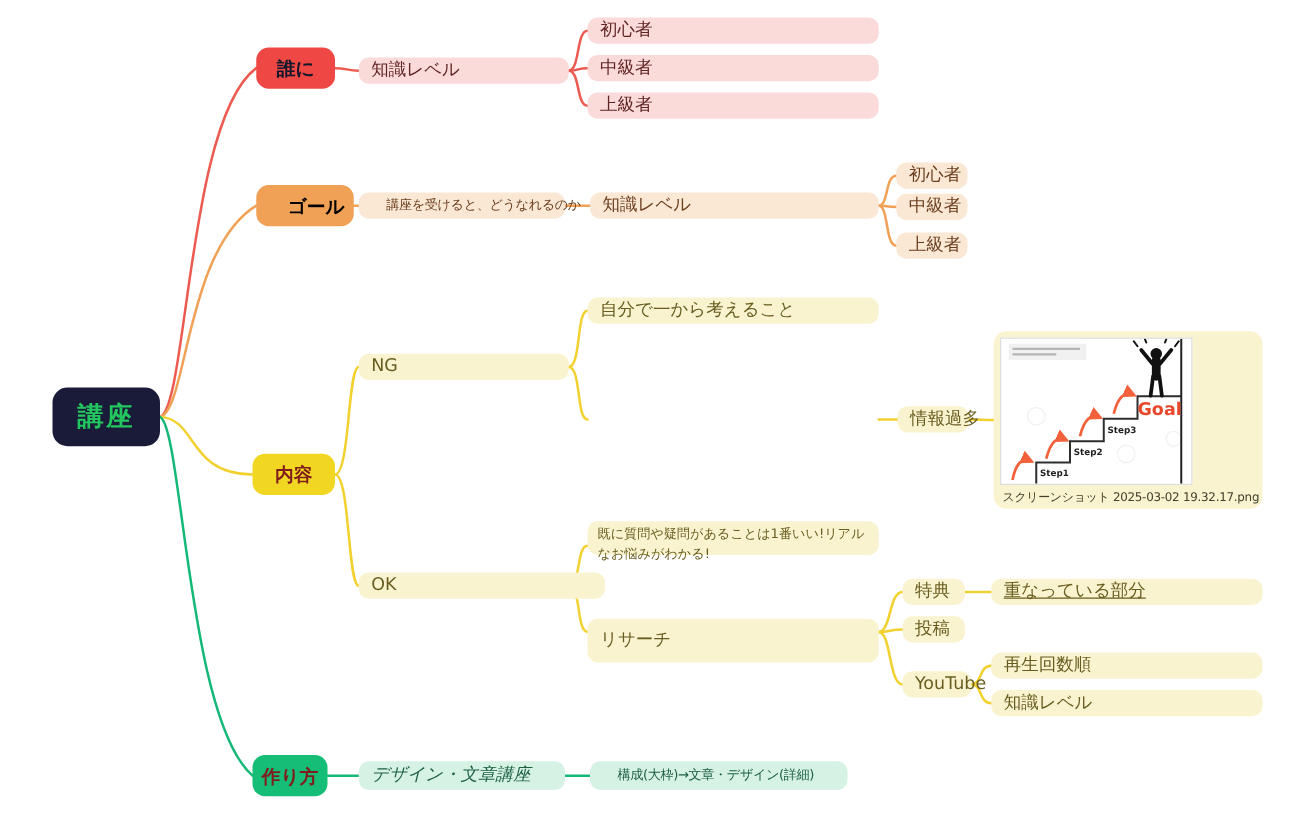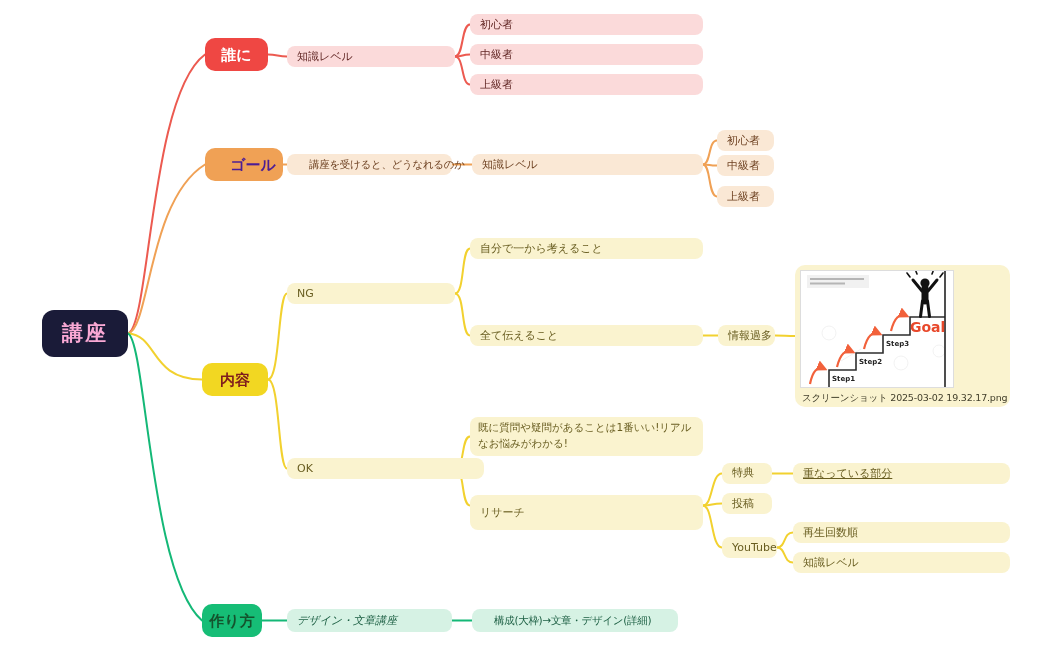--- a/index.html
+++ b/index.html
@@ -11,31 +11,31 @@
   svg.connectors{position:absolute;left:0;top:0;width:1050px;height:650px;}
   svg.connectors path{fill:none;stroke-width:2;stroke-linecap:round;}
   .c-red{stroke:#EC5A50;}
   .c-orange{stroke:#F0A155;}
   .c-yellow{stroke:#F2D12F;}
   .c-green{stroke:#14B877;}
 
   .node{
     position:absolute;display:flex;align-items:center;
     padding:0 10px;box-sizing:border-box;border-radius:8px;
-    font-size:11px;white-space:nowrap;line-height:1.2;
+    font-size:14px;white-space:nowrap;line-height:1.2;
   }
   .root-node{
-    background:#1A1B38;color:#f9a8d4;font-weight:bold;font-size:21px;
+    background:#1A1B38;color:#22c55e;font-weight:bold;font-size:21px;
     border-radius:12px;justify-content:center;letter-spacing:2px;padding:0;
   }
   .main{font-weight:bold;font-size:15px;border-radius:10px;justify-content:center;padding:0 6px;}
-  .red-main{background:#EF4743;color:#ffffff;}
-  .orange-main{background:#F0A155;color:#4c1d95;padding-left:24px;}
+  .red-main{background:#EF4743;color:#0f172a;}
+  .orange-main{background:#F0A155;color:#000000;padding-left:24px;}
   .yellow-main{background:#F2D722;color:#7f1d1d;}
-  .green-main{background:#16BD76;color:#14532d;}
+  .green-main{background:#16BD76;color:#7f1d1d;}
   .red-child{background:#FBDADA;color:#602523;}
   .orange-child{background:#FAE8D5;color:#6B3E1E;}
   .yellow-child{background:#FAF3CF;color:#685D20;}
   .green-child{background:#D6F2E4;color:#1C5F43;}
   .tight{padding:0 22px;font-size:10.5px;letter-spacing:-0.3px;}
   .multiline{white-space:normal;line-height:1.5;padding:3px 8px;font-size:10.5px;align-items:flex-start;}
 
   .image-card{
     position:absolute;background:#FAF3CF;border-radius:10px;box-sizing:border-box;
   }
@@ -100,21 +100,20 @@
   <div class="node main orange-main" style="left:205px;top:148px;width:78px;height:33px;">ゴール</div>
   <div class="node orange-child tight" style="left:287px;top:154px;width:165px;height:21px;">講座を受けると、どうなれるのか</div>
   <div class="node orange-child" style="left:472px;top:154px;width:231px;height:21px;">知識レベル</div>
   <div class="node orange-child" style="left:717px;top:130px;width:57px;height:21px;">初心者</div>
   <div class="node orange-child" style="left:717px;top:155px;width:57px;height:21px;">中級者</div>
   <div class="node orange-child" style="left:717px;top:186px;width:57px;height:21px;">上級者</div>
 
   <div class="node main yellow-main" style="left:202px;top:363px;width:66px;height:33px;">内容</div>
   <div class="node yellow-child" style="left:470px;top:238px;width:233px;height:21px;">自分で一から考えること</div>
   <div class="node yellow-child" style="left:287px;top:283px;width:168px;height:21px;">NG</div>
-  <div class="node yellow-child" style="left:470px;top:325px;width:233px;height:21px;">全て伝えること</div>
   <div class="node yellow-child" style="left:718px;top:325px;width:57px;height:21px;">情報過多</div>
 
   <div class="image-card" style="left:795px;top:265px;width:215px;height:142px;">
     <div class="stock-image">
       <svg width="152" height="116" viewBox="0 0 152 116">
 
         <rect x="6" y="4" width="62" height="13" fill="#f1f1f1"></rect>
         <line x1="9" y1="8" x2="63" y2="8" stroke="#b5b5b5" stroke-width="1.8"></line>
         <line x1="9" y1="12.5" x2="44" y2="12.5" stroke="#b5b5b5" stroke-width="1.8"></line>
 
@@ -160,23 +159,23 @@
             <line x1="131" y1="3" x2="132" y2="0.5"></line>
             <line x1="139" y1="6" x2="142" y2="2"></line>
           </g>
         </g>
       </svg>
     </div>
     <div class="card-caption">スクリーンショット 2025-03-02 19.32.17.png</div>
   </div>
 
   <div class="node yellow-child" style="left:287px;top:458px;width:197px;height:21px;">OK</div>
-  <div class="node yellow-child multiline" style="left:470px;top:417px;width:233px;height:39px;">既に質問や疑問があることは1番いい!リアルなお悩みがわかる!</div>
+  <div class="node yellow-child multiline" style="left:470px;top:417px;width:233px;height:27px;">既に質問や疑問があることは1番いい!リアルなお悩みがわかる!</div>
   <div class="node yellow-child" style="left:470px;top:495px;width:233px;height:35px;">リサーチ</div>
-  <div class="node yellow-child" style="left:722px;top:463px;width:50px;height:21px;font-family:Liberation Mono, monospace;">特典</div>
+  <div class="node yellow-child" style="left:722px;top:463px;width:50px;height:21px;">特典</div>
   <div class="node yellow-child" style="left:793px;top:463px;width:217px;height:21px;text-decoration:underline;">重なっている部分</div>
   <div class="node yellow-child" style="left:722px;top:493px;width:50px;height:21px;">投稿</div>
   <div class="node yellow-child" style="left:722px;top:537px;width:55px;height:21px;">YouTube</div>
   <div class="node yellow-child" style="left:793px;top:522px;width:217px;height:21px;">再生回数順</div>
   <div class="node yellow-child" style="left:793px;top:552px;width:217px;height:21px;">知識レベル</div>
 
   <div class="node main green-main" style="left:202px;top:604px;width:60px;height:33px;">作り方</div>
   <div class="node green-child" style="left:287px;top:609px;width:165px;height:23px;font-style:italic;">デザイン・文章講座</div>
   <div class="node green-child tight" style="left:472px;top:609px;width:206px;height:23px;">構成(大枠)→文章・デザイン(詳細)</div>
 

